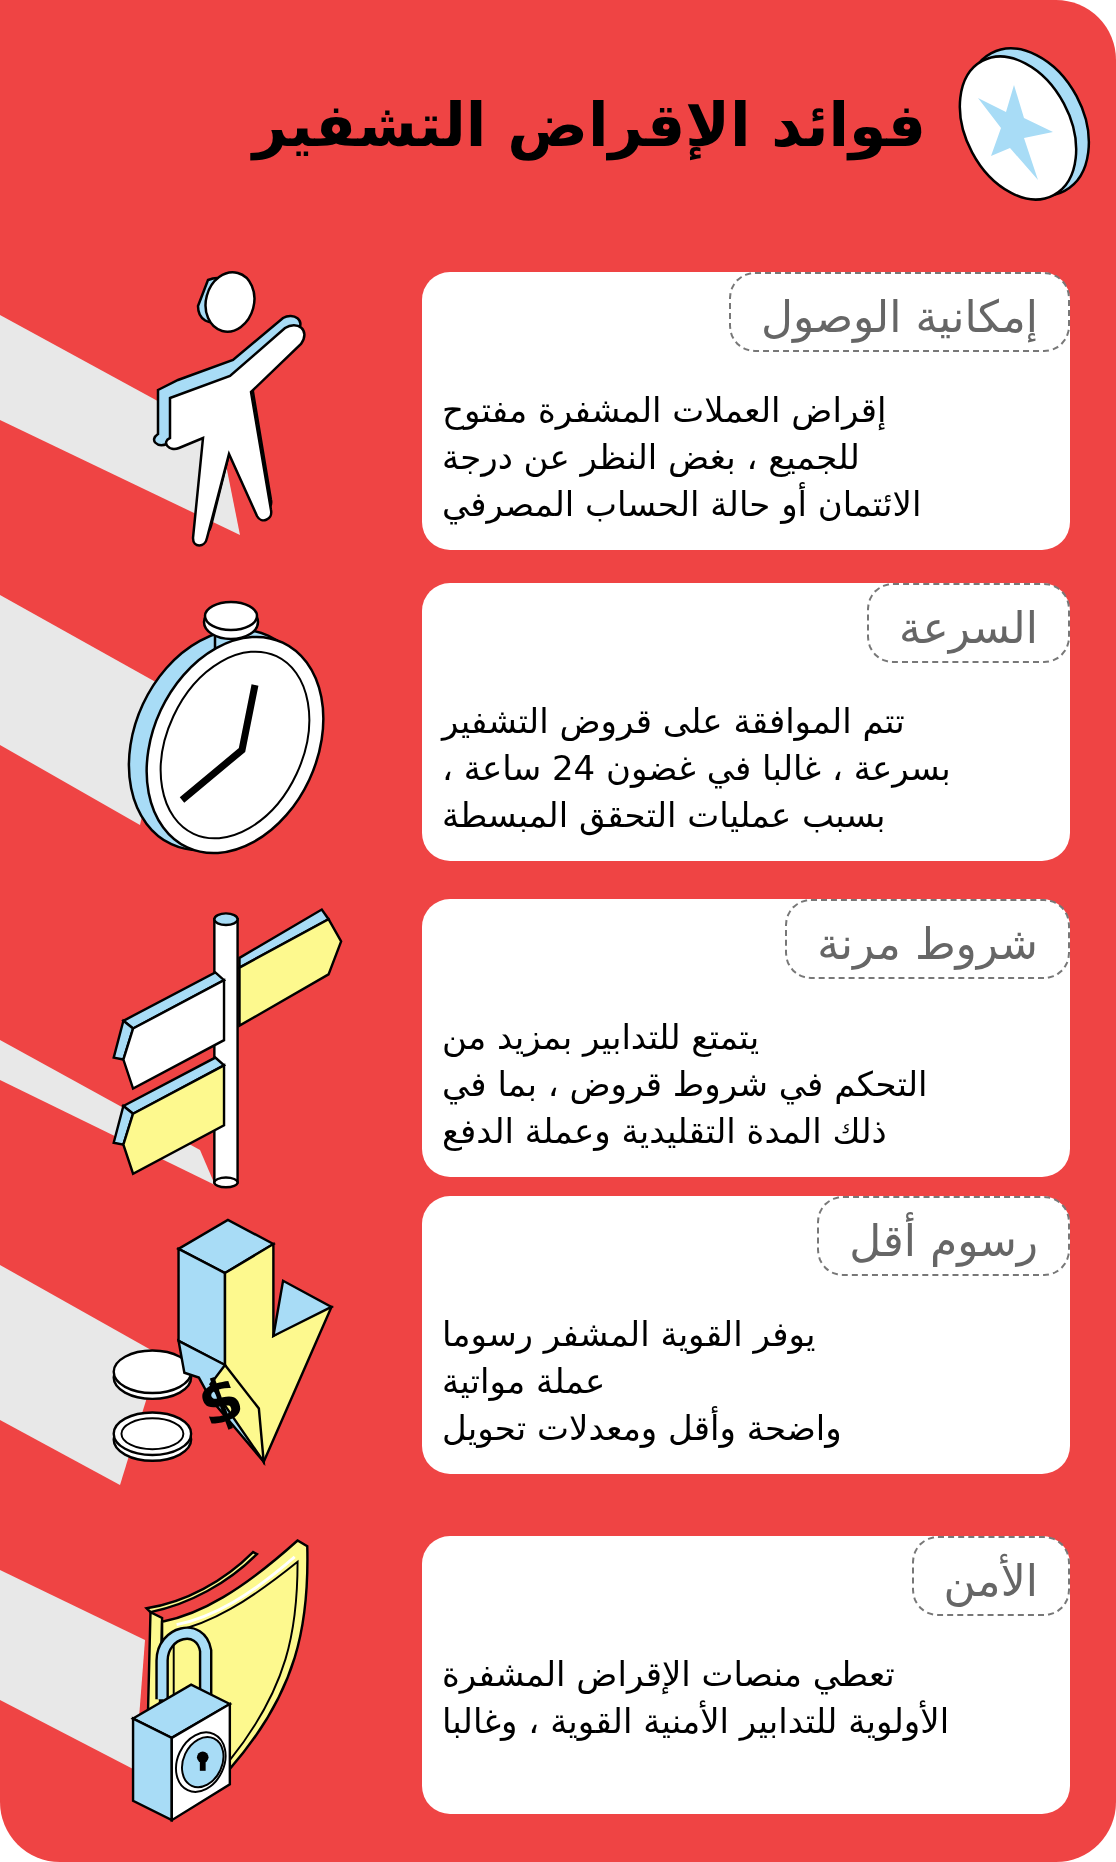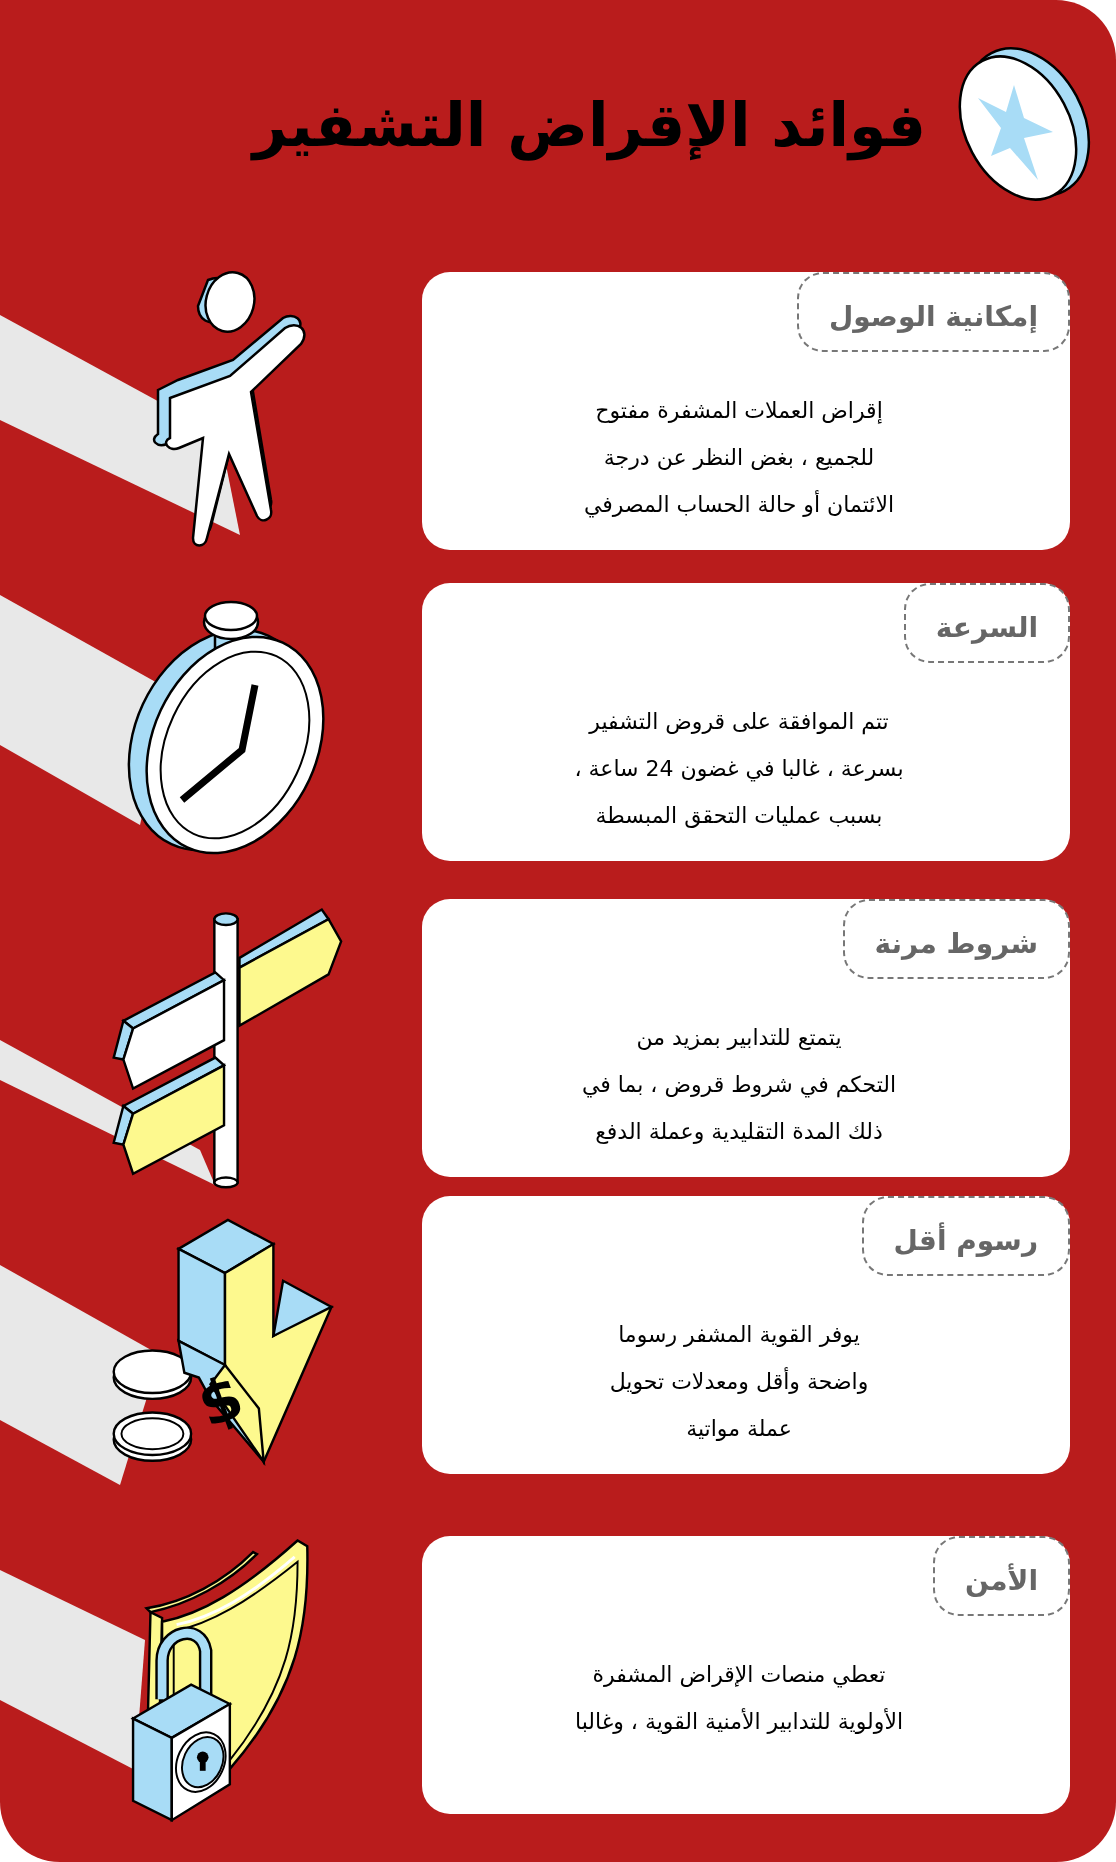--- a/index.html
+++ b/index.html
@@ -13,21 +13,21 @@
       position: relative;
       overflow: hidden;
       font-family: "DejaVu Sans", sans-serif;
     }
     .sheet {
       position: absolute;
       left: 0;
       top: 0;
       width: 1116px;
       height: 1862px;
-      background: #b91c1c;
+      background: #ef4444;
       border-radius: 0 60px 60px 60px;
       overflow: hidden;
     }
     .title-row {
       position: absolute;
       top: 40px;
       right: 20px;
       height: 170px;
       display: flex;
       align-items: center;
@@ -76,36 +76,36 @@
       right: 0;
       height: 80px;
       padding: 0 30px;
       border: 2.5px dashed #777;
       border-radius: 26px;
       display: flex;
       align-items: center;
       box-sizing: border-box;
     }
     .badge-label {
-      font-size: 28px;
-      font-weight: 700;
+      font-size: 44px;
+      font-weight: 400;
       color: #666666;
       white-space: nowrap;
       direction: rtl;
       margin-top: 8px;
     }
     .card-body {
       position: absolute;
       top: 115px;
       right: 34px;
       left: 20px;
-      font-size: 22px;
+      font-size: 34px;
       line-height: 47px;
       color: #000;
-      text-align: center;
+      text-align: left;
       direction: rtl;
     }
     .card-body span { display: block; white-space: nowrap; }
   </style>
 </head>
 <body>
 
 <div class="sheet">
 
   <div class="title-row">
@@ -211,22 +211,22 @@
     <polygon points="87,130 135,155 175,255 120,190 108,168 93,163" fill="#a8dcf6" stroke="#000" stroke-width="2.5"></polygon>
     <polygon points="120,175 175,255 170,200 135,155" fill="#fdf98e" stroke="#000" stroke-width="2.5"></polygon>
     <text x="158" y="205" font-size="62" font-weight="700" fill="#000" font-family="DejaVu Sans, sans-serif" transform="rotate(-20 158 205)">$</text>
   </svg>
   <div class="card" style="top:1196px">
     <div class="badge">
       <span class="badge-label">رسوم أقل</span>
     </div>
     <div class="card-body">
       <span>يوفر القوية المشفر رسوما</span>
+      <span>عملة مواتية</span>
       <span>واضحة وأقل ومعدلات تحويل</span>
-      <span>عملة مواتية</span>
     </div>
   </div>
 
   <svg class="shadow" style="top:1560px" viewBox="0 0 400 290">
     <polygon points="0,10 145,80 135,210 0,140" fill="#e8e8e8"></polygon>
   </svg>
   <svg class="illus" style="top:1525px" viewBox="0 0 270 310">
 
     <path d="M58,90 c40,-8 80,-30 110,-60 l-4,-2 c-30,30 -70,52 -110,58 z" fill="#fdf98e" stroke="#000" stroke-width="2.5"></path>
     <path d="M58,90 l-4,160 l12,6 l4,-160z" fill="#fdf98e" stroke="#000" stroke-width="2.5"></path>

